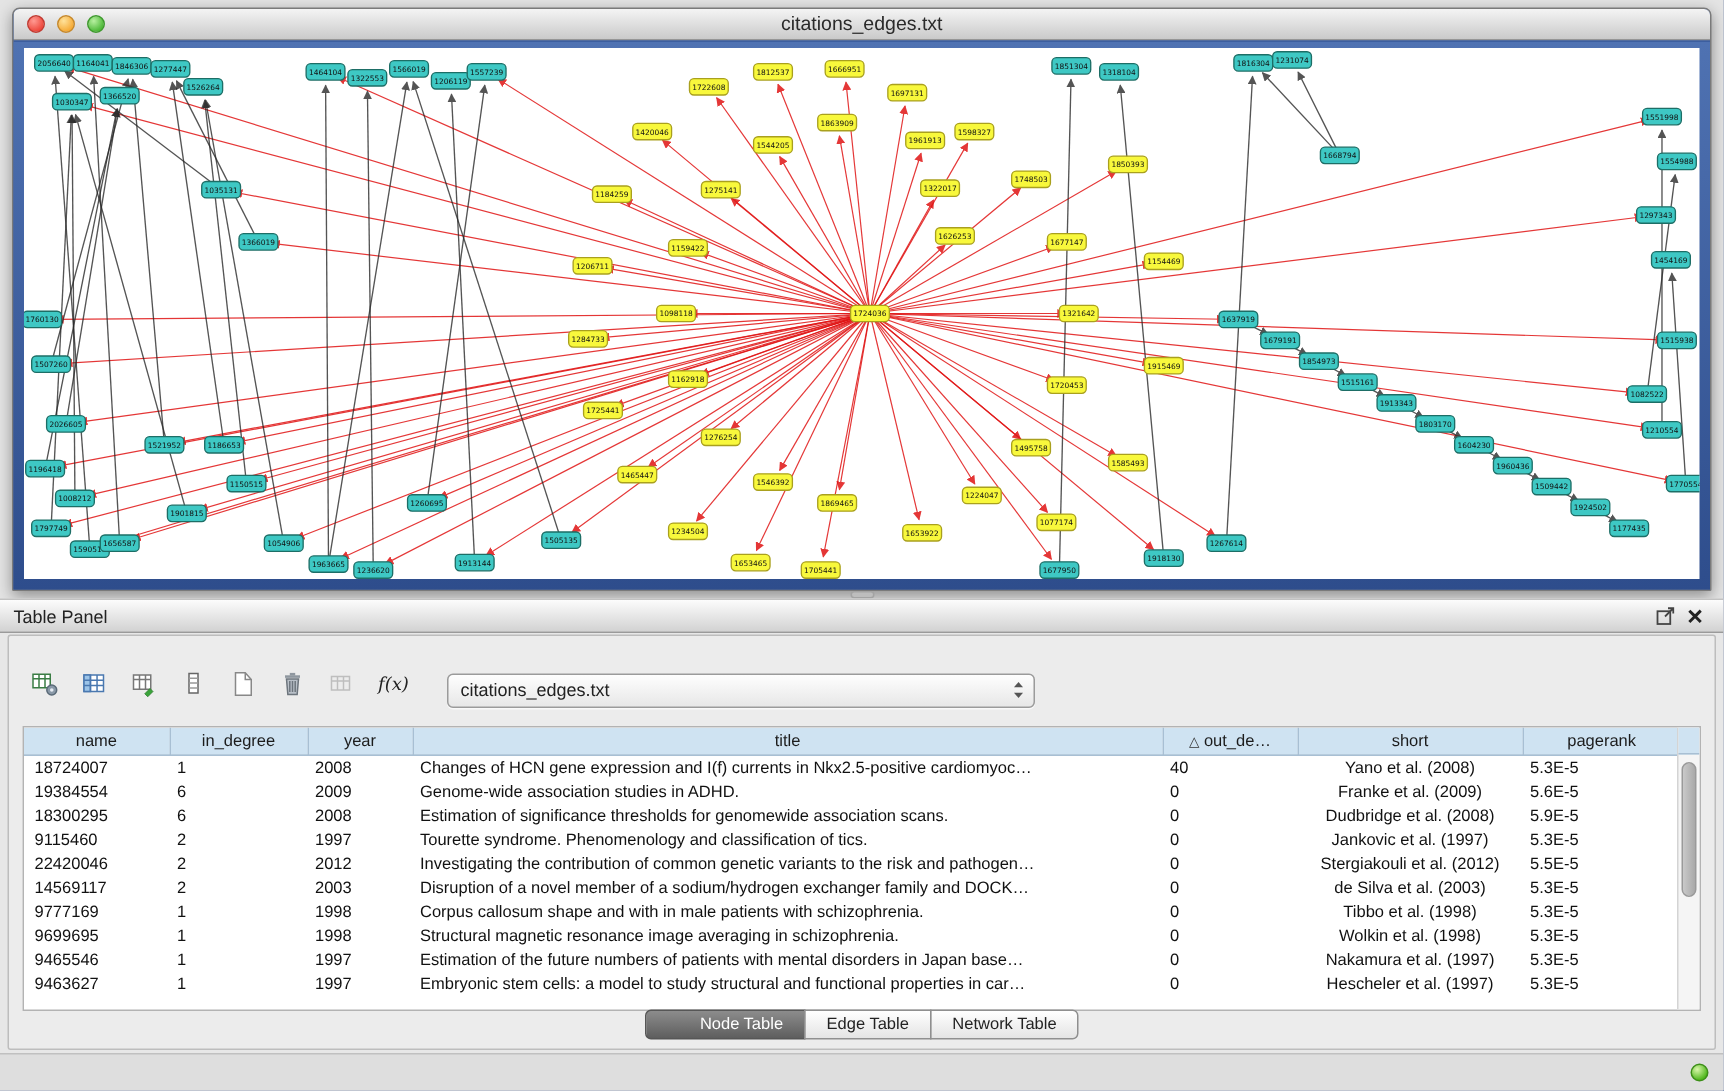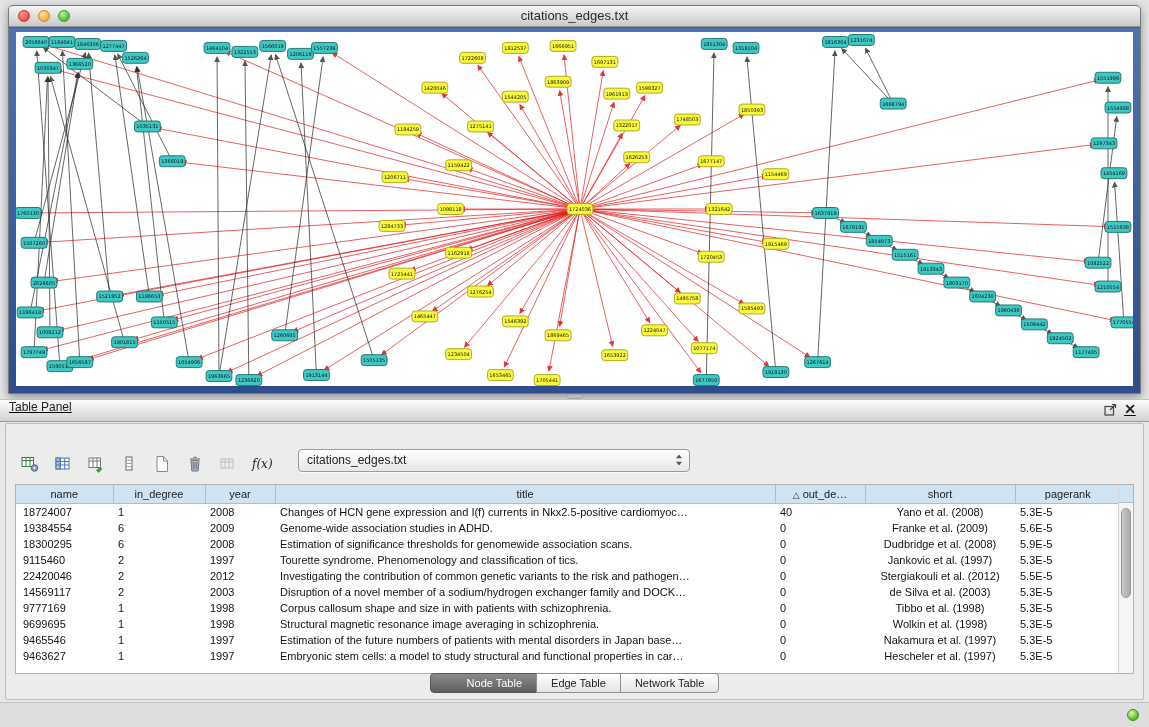--- a/index.html
+++ b/index.html
@@ -27,31 +27,31 @@
   .edge-black { stroke:#2a2a2a; stroke-width:.9; opacity:.8; }
   .node-y { fill:#f8f83c; stroke:#a9a01e; stroke-width:.9; }
   .node-t { fill:#3ec8c4; stroke:#1d6e66; stroke-width:.9; }
   .node-label { font-family:"DejaVu Sans", sans-serif; font-size:5px; fill:#111; text-anchor:middle; }
 
   .divider-dot { position:absolute; left:567px; top:394px; width:16px; height:5px;
     border-radius:3px; background:#bdbdbd; border:1px solid #a3a3a3; }
 
   
   .table-panel { position:absolute; left:0; top:399px; width:1149px; height:303px; background:#e7e7e7; }
-  .panel-header { height:23px; display:flex; padding:0 9px;
-    background:linear-gradient(#fcfcfc,#d2d2d2); border-top:1px solid #c2c2c2; border-bottom:1px solid #9a9a9a;text-decoration:underline; }
+  .panel-header { height:23px; display:flex; align-items:center; padding:0 9px;
+    background:linear-gradient(#fcfcfc,#d2d2d2); border-top:1px solid #c2c2c2; border-bottom:1px solid #9a9a9a; }
   .panel-title { font-size:12px; color:#222; margin-right:auto; }
   .hdr-btn { background:none; border:none; width:20px; height:18px; display:flex; align-items:center; justify-content:center; cursor:default; }
   .close-x { font-size:14px; font-weight:bold; color:#222; line-height:14px; }
 
   .panel-body { position:absolute; left:5px; right:5px; top:24px; height:277px;
     background:#ececec; border:1px solid #bdbdbd; border-radius:2px; }
   .toolbar { position:absolute; left:10px; top:22px; height:28px; display:flex; align-items:center; }
   .tb { width:28px; height:26px; background:none; border:none; margin-right:5px;
-    display:flex; align-items:flex-end; justify-content:center; cursor:default; }
+    display:flex; align-items:flex-start; justify-content:center; cursor:default; }
   .combo { display:flex; align-items:center; width:392px; height:23px; margin-left:18px;
     border:1px solid #9b9b9b; border-radius:4px; padding:0 5px;
     background:linear-gradient(#fefefe,#e7e7e7); box-shadow:0 1px 0 rgba(255,255,255,.7); }
   .combo .val { flex:1; font-size:12px; color:#222; padding-left:3px; }
 
   .table-area { position:absolute; left:9px; right:9px; top:60px; height:190px;
     background:#fff; border:1px solid #b3b3b3; overflow:hidden; }
   table.node-table { border-collapse:collapse; table-layout:fixed; width:1104px; font-size:11px; }
   .node-table th { background:#cfe3f2; border:1px solid #a8bfd3; border-top:none; height:18px;
     font-weight:normal; font-size:11px; color:#1c1c1c; text-align:center; overflow:hidden; white-space:nowrap; }
@@ -773,21 +773,21 @@
                 <td class="c2">2003</td>
                 <td class="c3">Disruption of a novel member of a sodium/hydrogen exchanger family and DOCK…</td>
                 <td class="c4">0</td>
                 <td class="c5">de Silva et al. (2003)</td>
                 <td class="c6">5.3E-5</td>
               </tr>
               <tr>
                 <td class="c0">9777169</td>
                 <td class="c1">1</td>
                 <td class="c2">1998</td>
-                <td class="c3">Corpus callosum shape and size in with patients with schizophrenia.</td>
+                <td class="c3">Corpus callosum shape and with in male patients with schizophrenia.</td>
                 <td class="c4">0</td>
                 <td class="c5">Tibbo et al. (1998)</td>
                 <td class="c6">5.3E-5</td>
               </tr>
               <tr>
                 <td class="c0">9699695</td>
                 <td class="c1">1</td>
                 <td class="c2">1998</td>
                 <td class="c3">Structural magnetic resonance image averaging in schizophrenia.</td>
                 <td class="c4">0</td>

